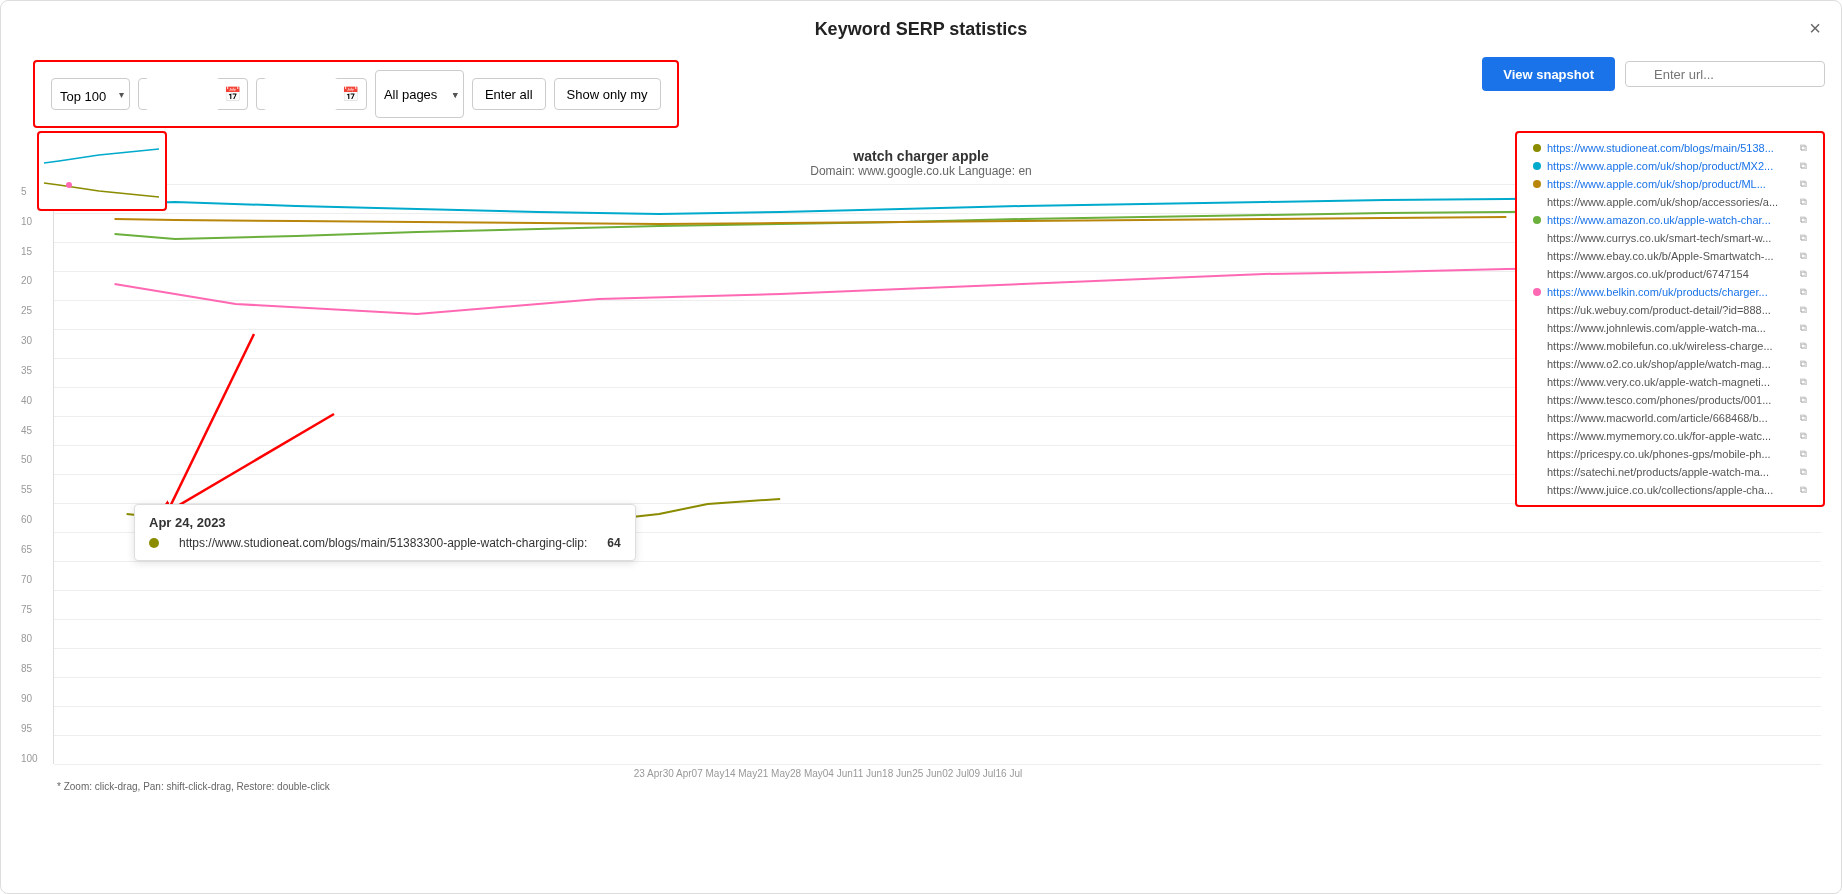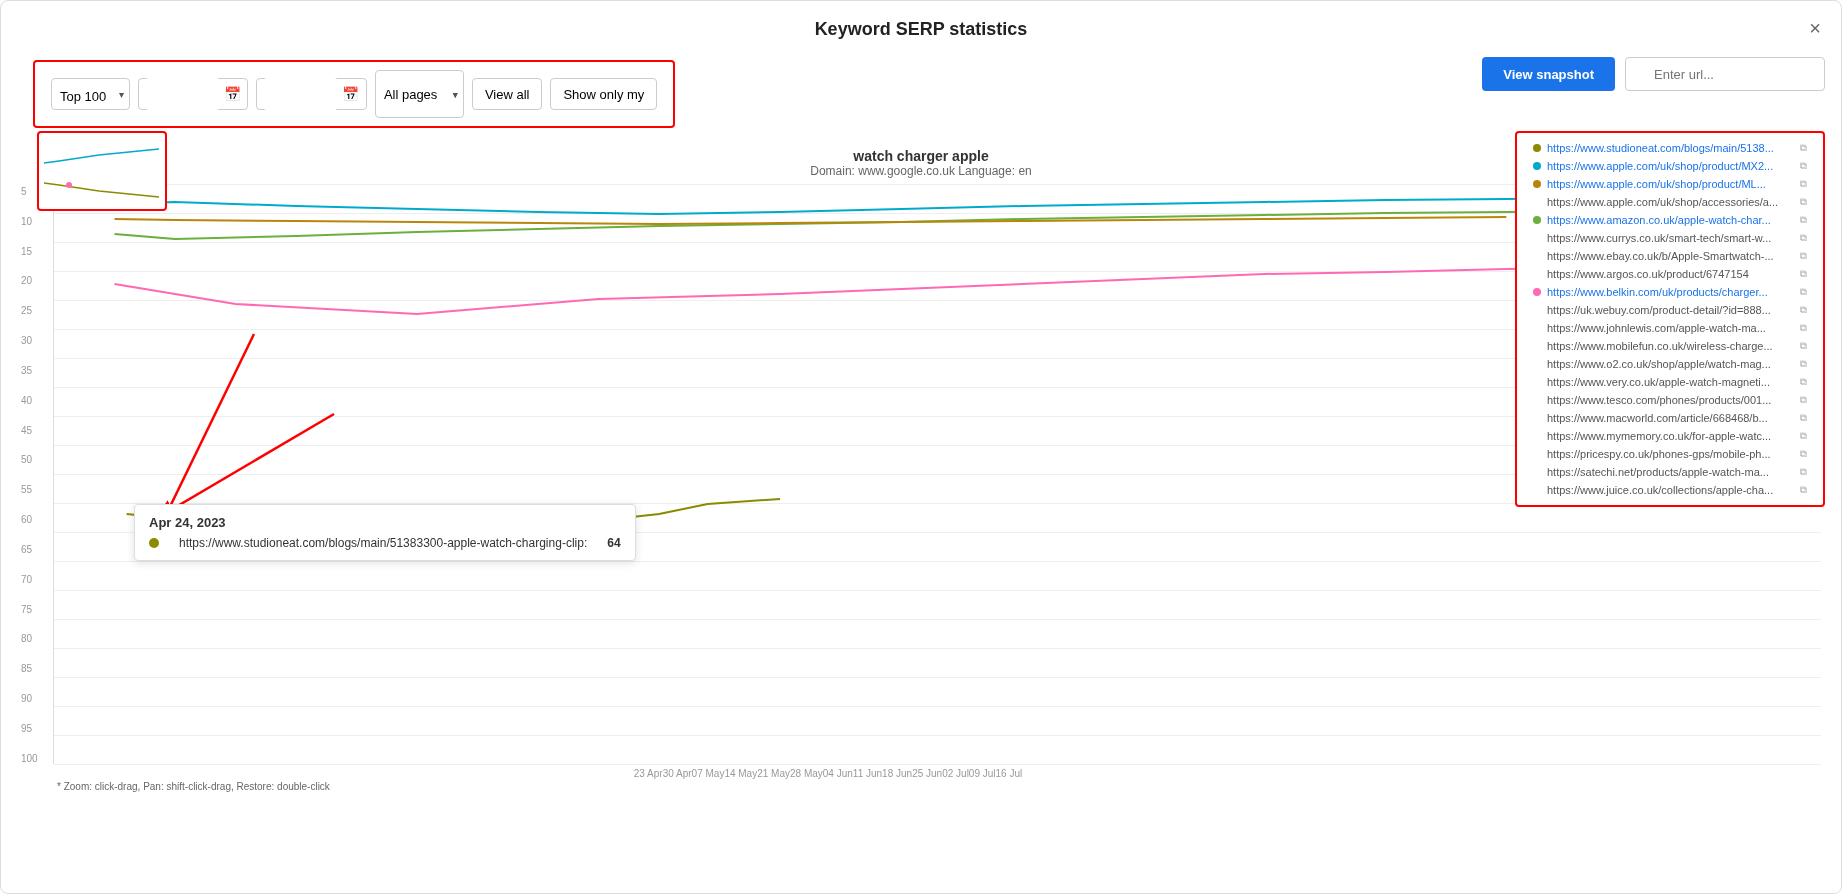--- a/index.html
+++ b/index.html
@@ -120,21 +120,21 @@
       cursor: pointer;
       height: 34px;
       font-weight: 600;
     }
 
     .url-search-input {
       border: 1px solid #ccc;
       border-radius: 4px;
       padding: 4px 10px 4px 28px;
       font-size: 13px;
-      height: 34px;
+      height: 26px;
       width: 200px;
       background: #fff;
       position: relative;
     }
 
     .url-input-wrap {
       position: relative;
       display: inline-flex;
       align-items: center;
     }
@@ -351,21 +351,21 @@
       </div>
 
       <div class="pages-select-wrap">
         <select style="border:1px solid #ccc;border-radius:4px;padding:4px 22px 4px 8px;font-size:13px;height:48px;background:#fff;appearance:none;cursor:pointer;">
           <option>All pages</option>
           <option>My pages</option>
         </select>
         <span style="position:absolute;right:6px;pointer-events:none;font-size:10px;color:#555;">▾</span>
       </div>
 
-      <button class="btn-show-all">View all</button>
+      <button class="btn-show-all">Enter all</button>
 
       <button class="btn-show-only">Show only my</button>
     </div>
   </div>
 
   <div class="top-right-bar">
     <button class="btn-view-snapshot">View snapshot</button>
     <div class="url-input-wrap">
       <span class="search-icon-inner">🔍</span>
       <input class="url-search-input" type="text" placeholder="Enter url..." style="">

